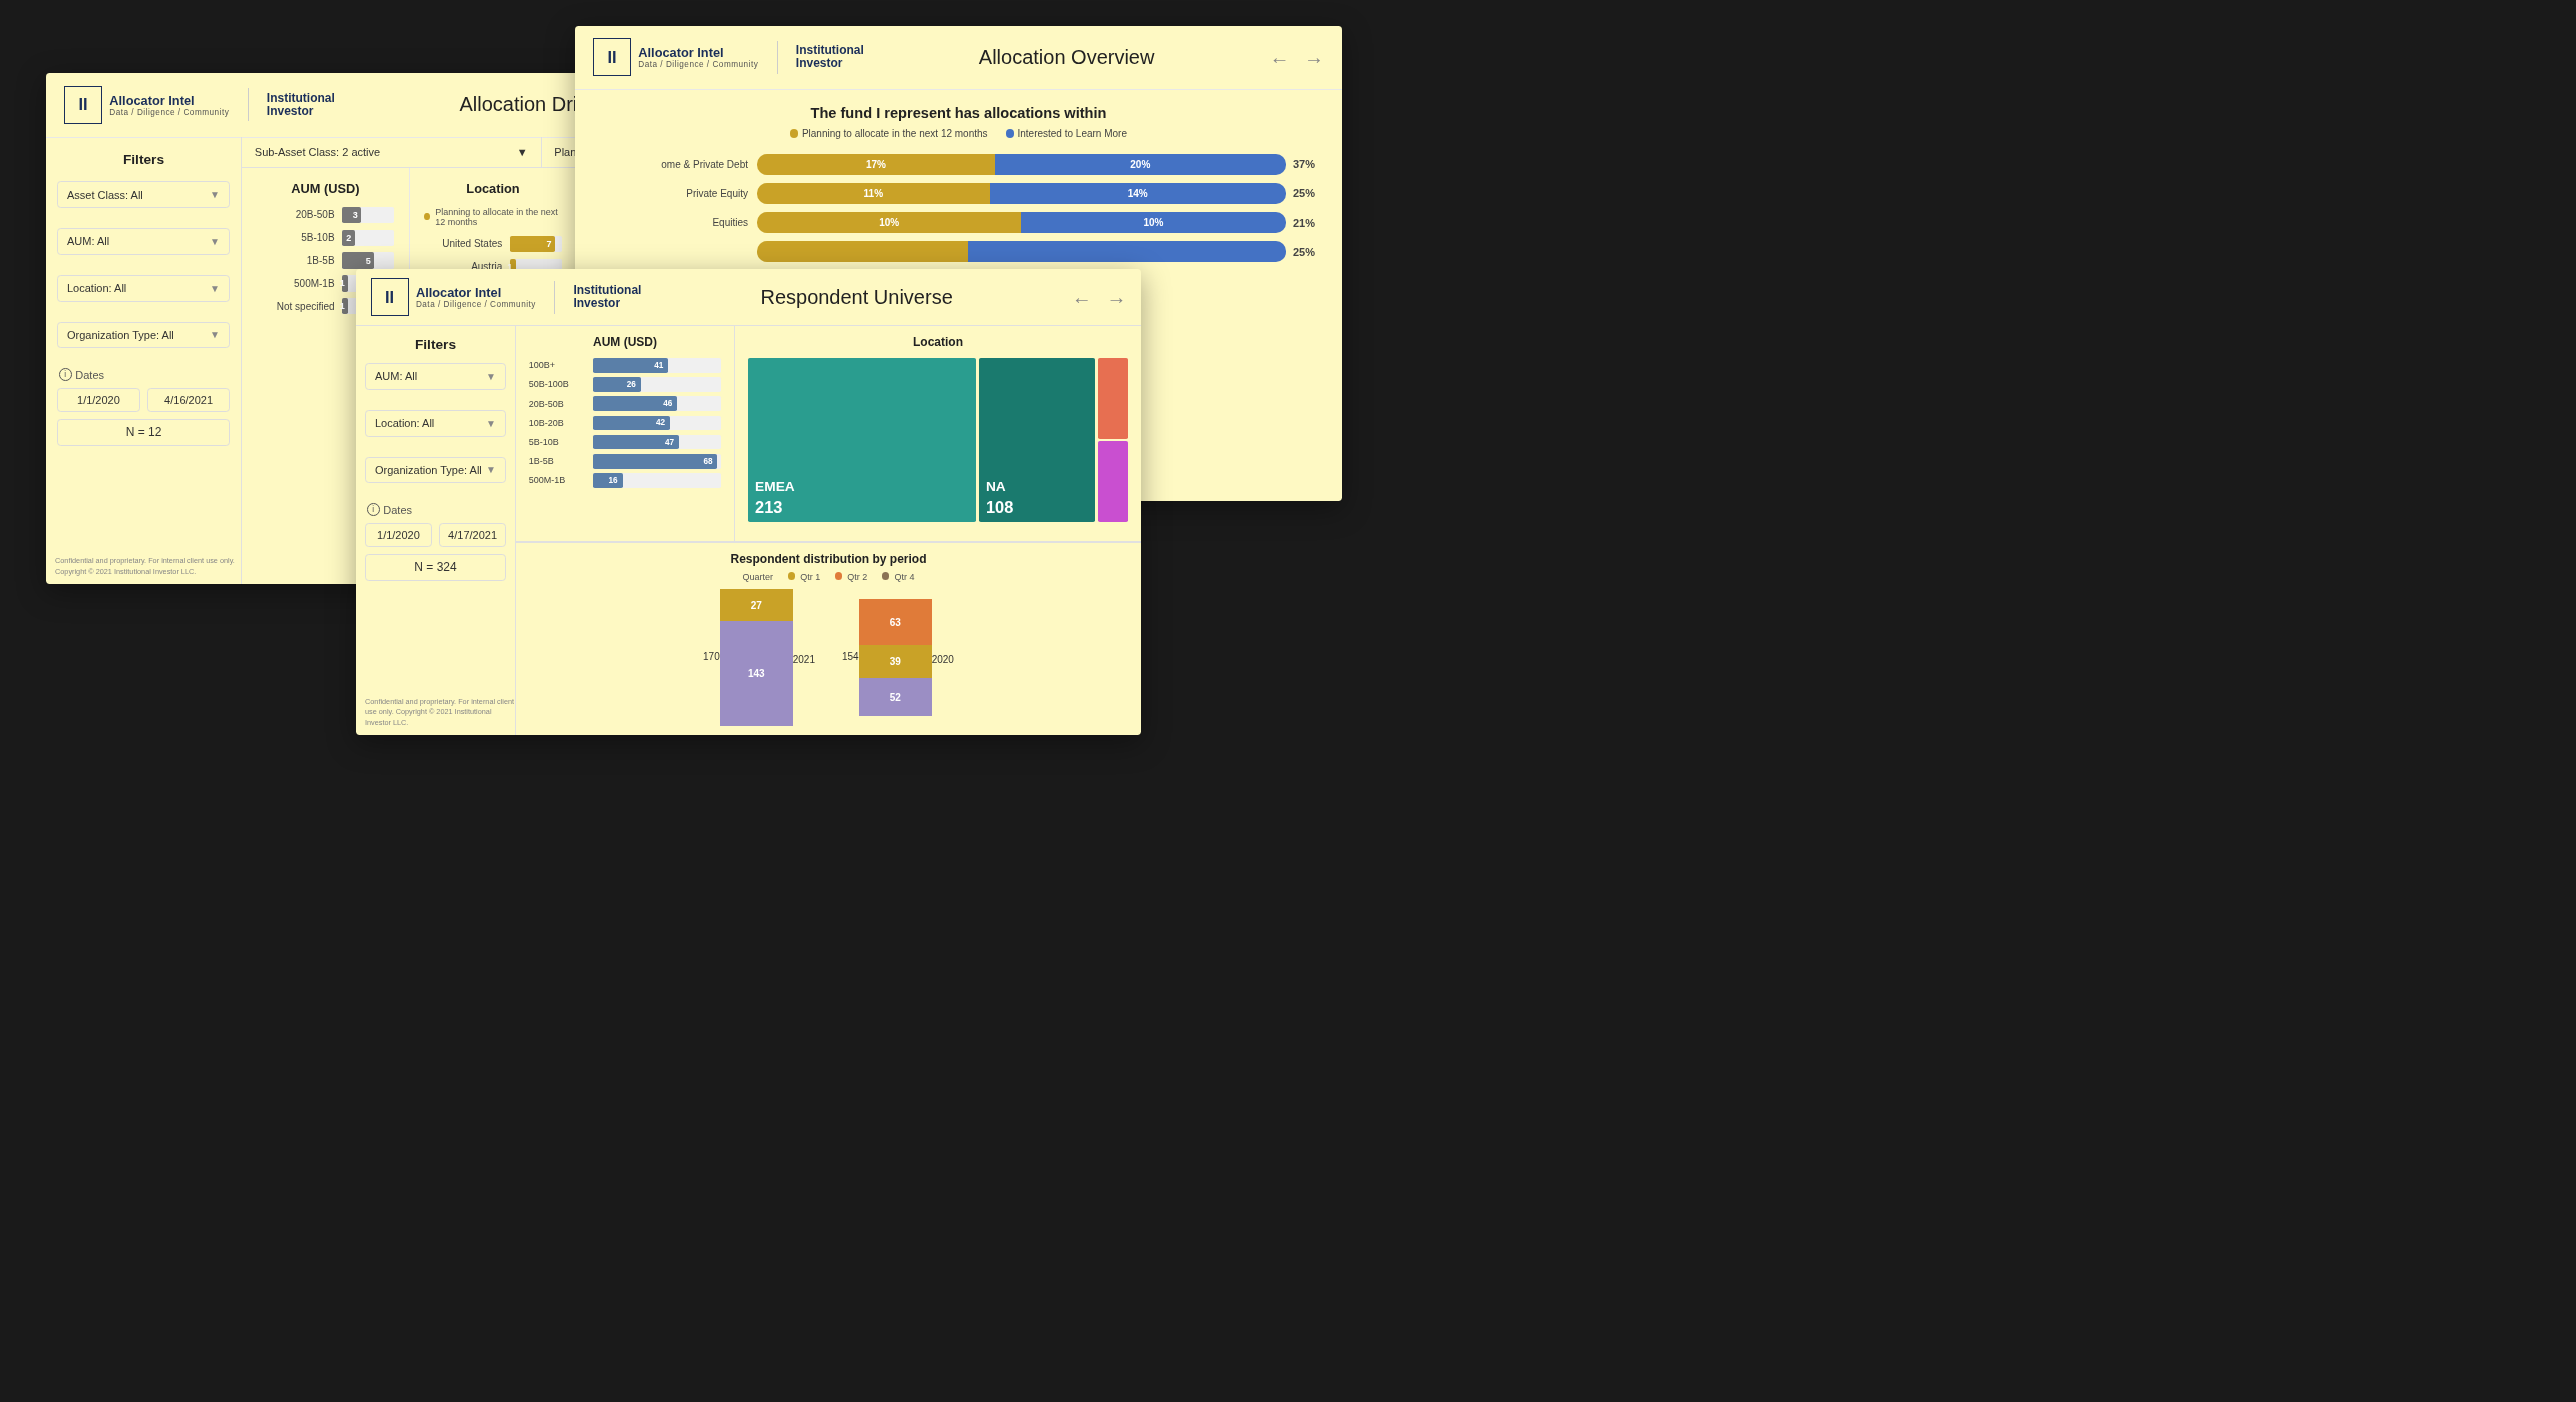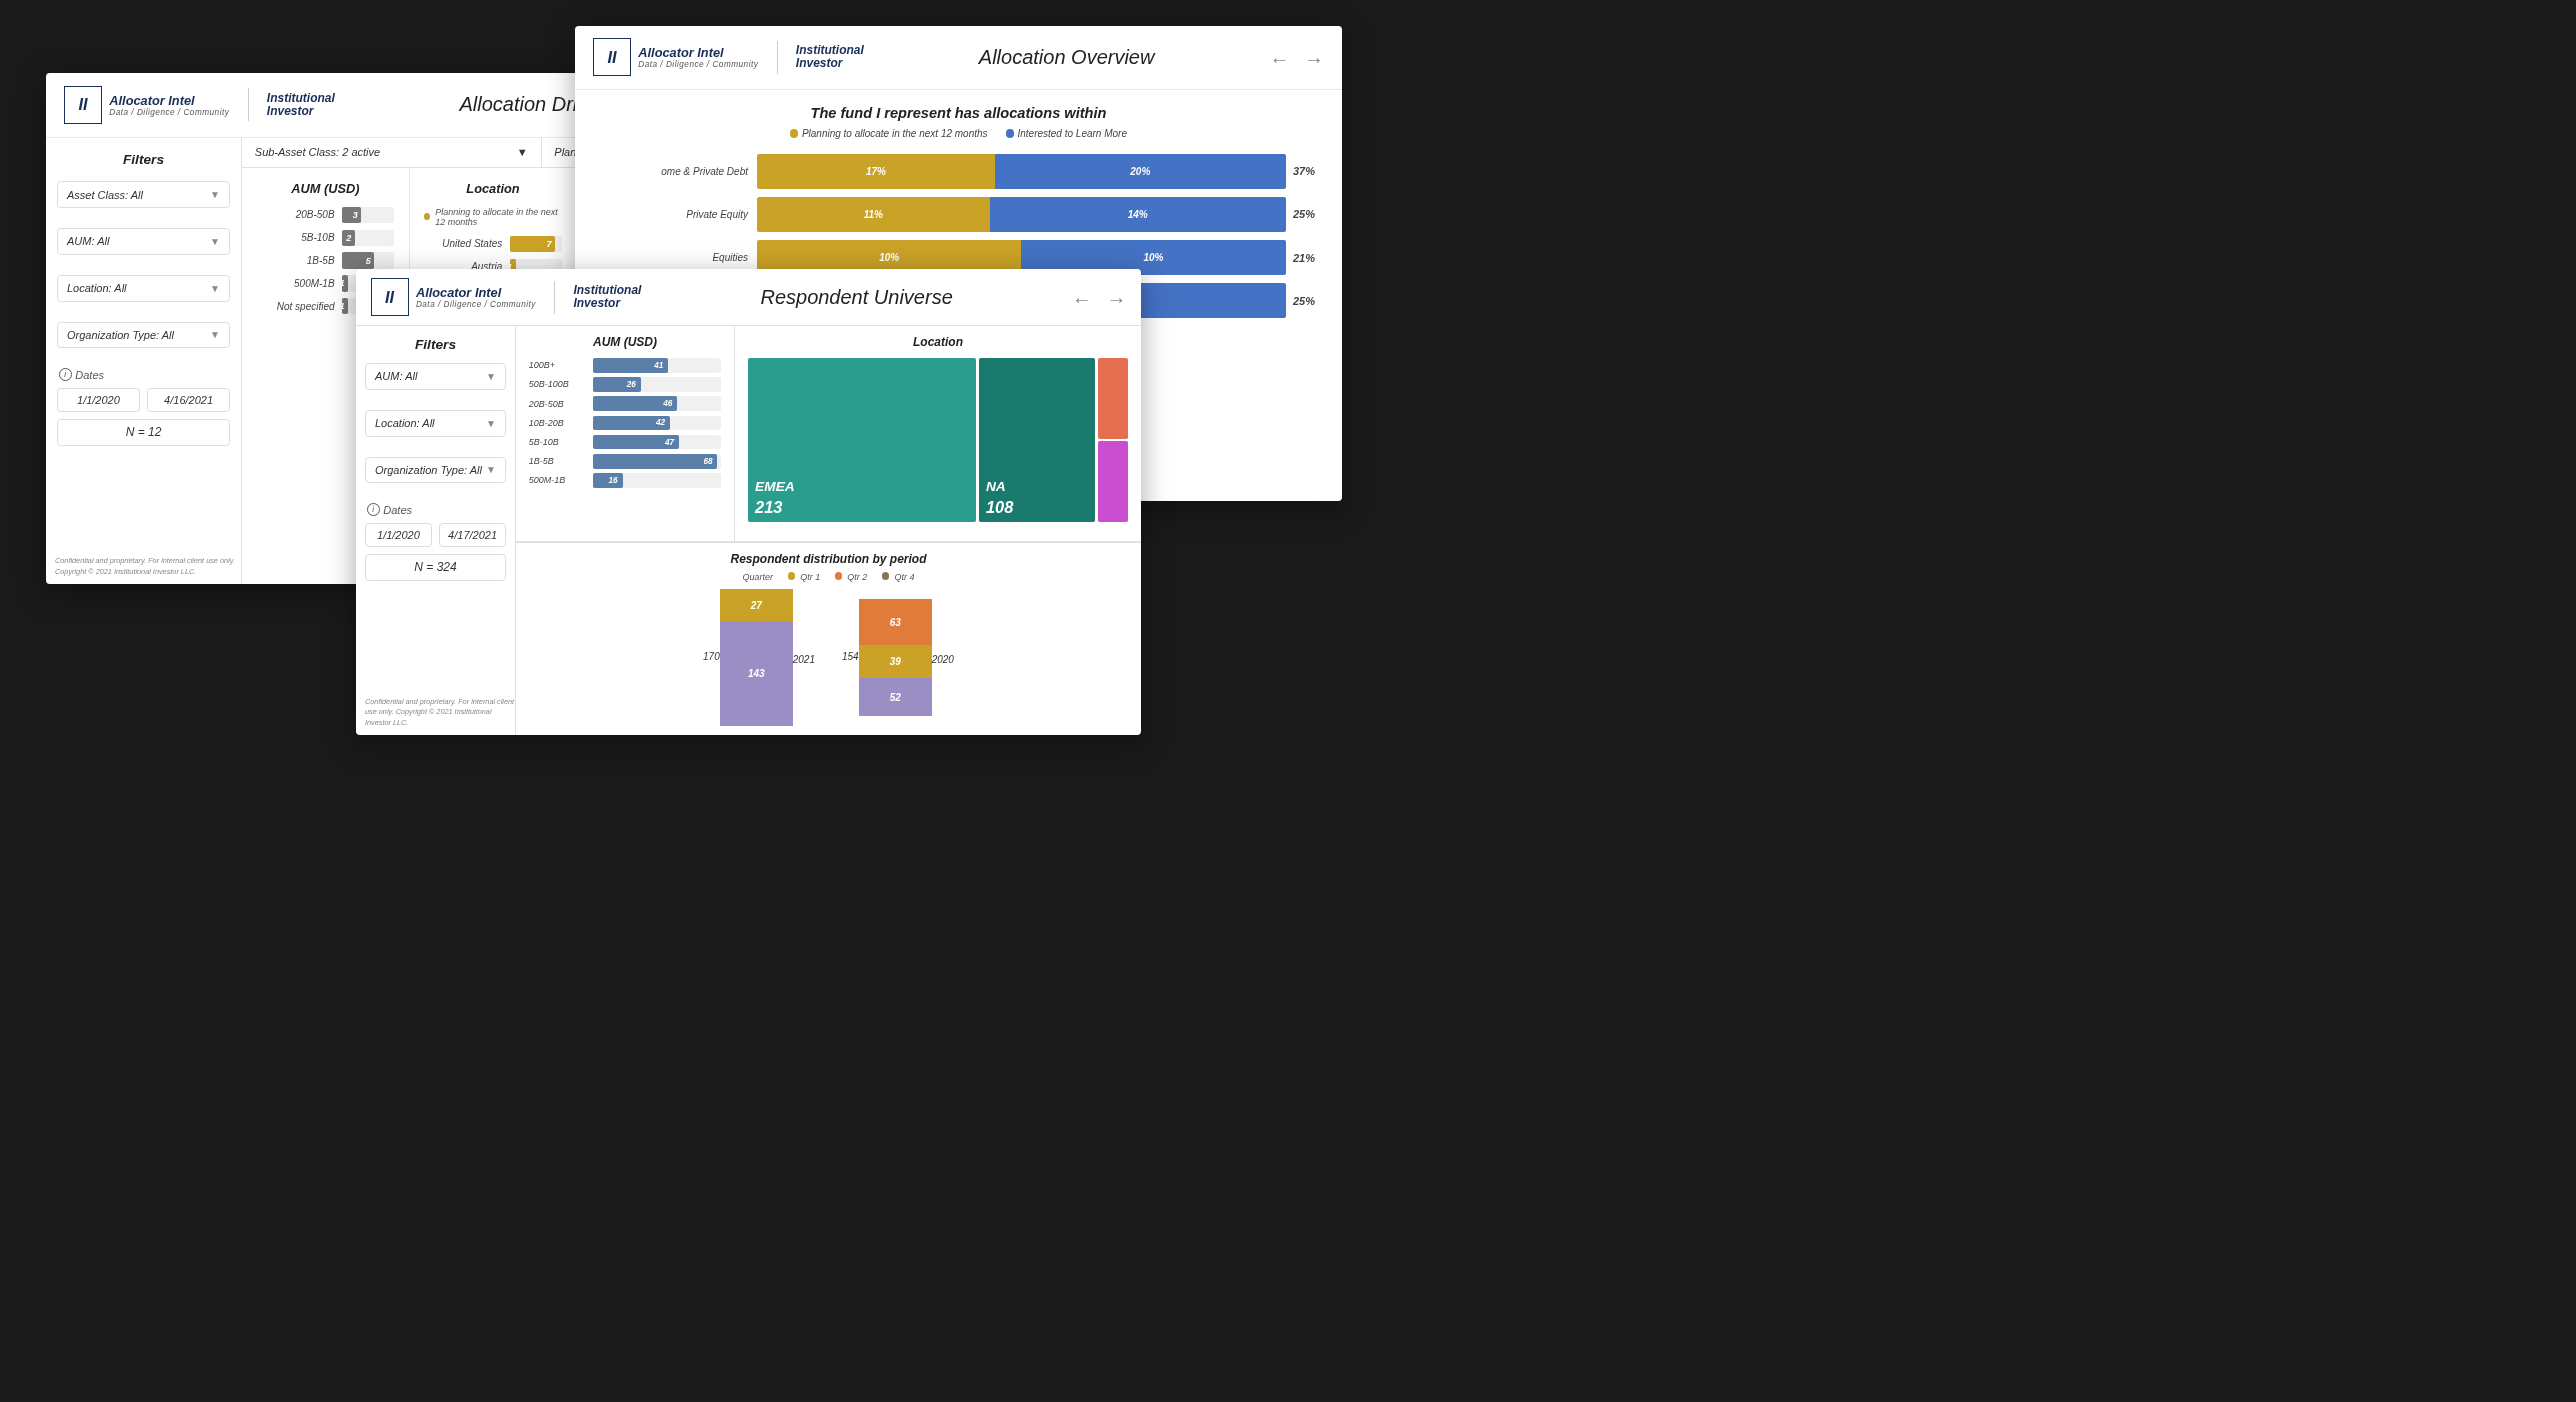--- a/index.html
+++ b/index.html
@@ -7,25 +7,24 @@
       background: #1a1a1a;
       width: 2576px;
       height: 1402px;
       overflow: hidden;
       font-family: 'Segoe UI', Arial, sans-serif;
       position: relative;
     }
 
     
     .card {
-      background: #ffffff;
+      background: #fef9c3;
       border-radius: 3.7px;
       box-shadow: 0 7.3px 29px rgba(0,0,0,0.35);
       position: absolute;
-      font-style: italic;
     }
 
     
     #card-drill {
       left: 46px;
       top: 73px;
       width: 794px;
       height: 511px;
     }
 
@@ -306,23 +305,23 @@
     }
     .ov-bar-label {
       width: 151px;
       text-align: right;
       color: #444;
       margin-right: 9px;
       font-size: 10px;
     }
     .ov-bar-track {
       flex: 1;
-      height: 35px;
-      display: flex;
-      border-radius: 2px;
+      height: 21px;
+      display: flex;
+      border-radius: 10px;
       overflow: hidden;
     }
     .ov-seg {
       height: 100%;
       display: flex;
       align-items: center;
       justify-content: center;
       font-size: 10px;
       color: #fff;
       font-weight: 600;

